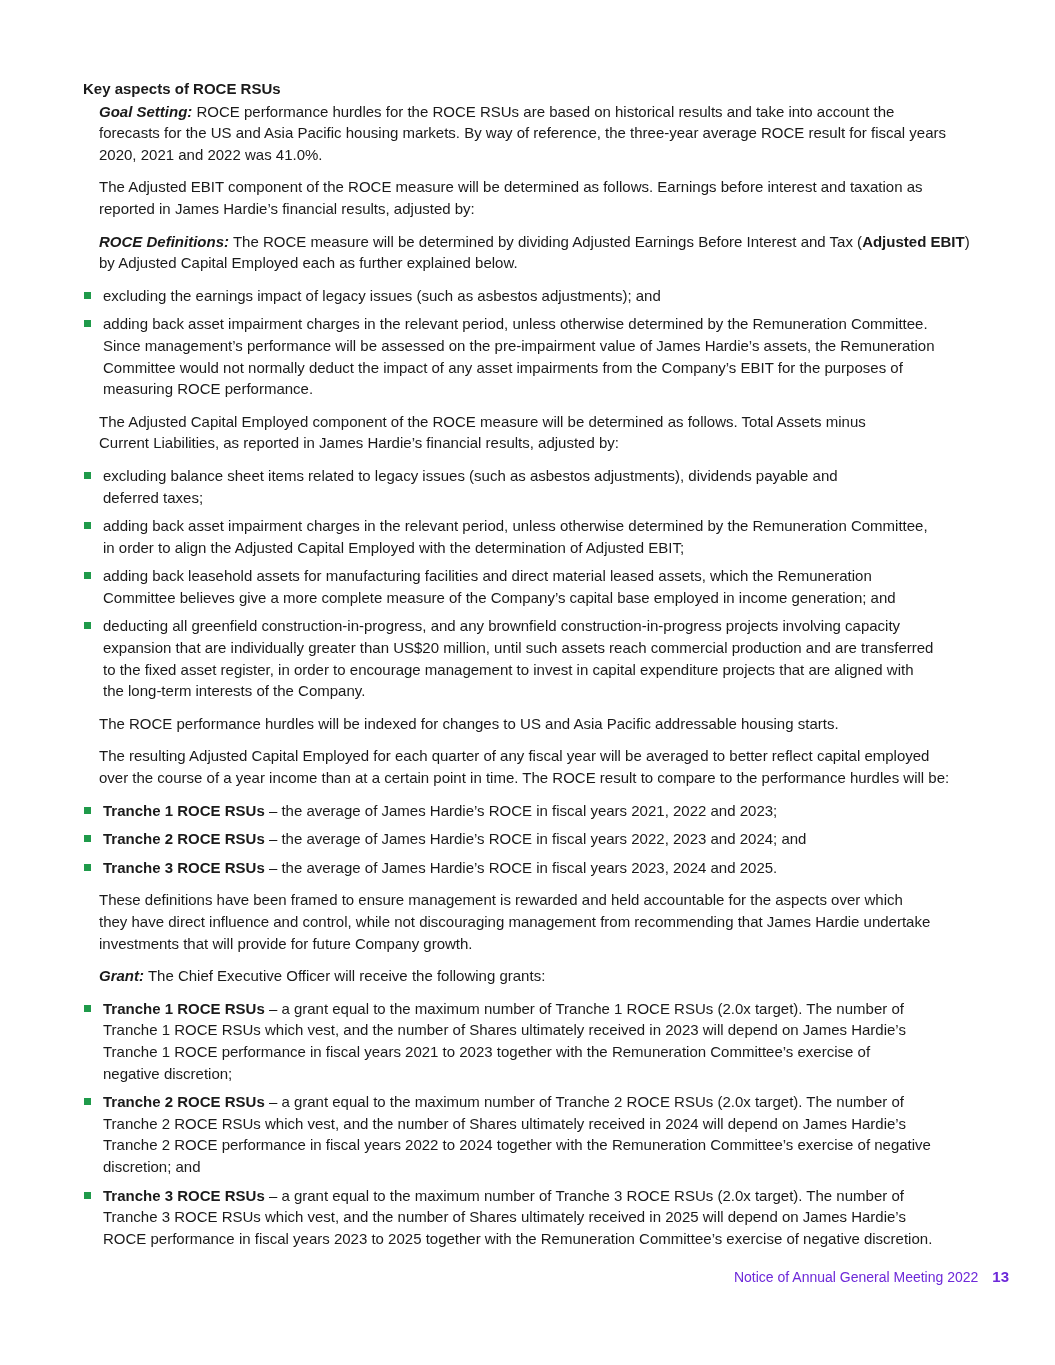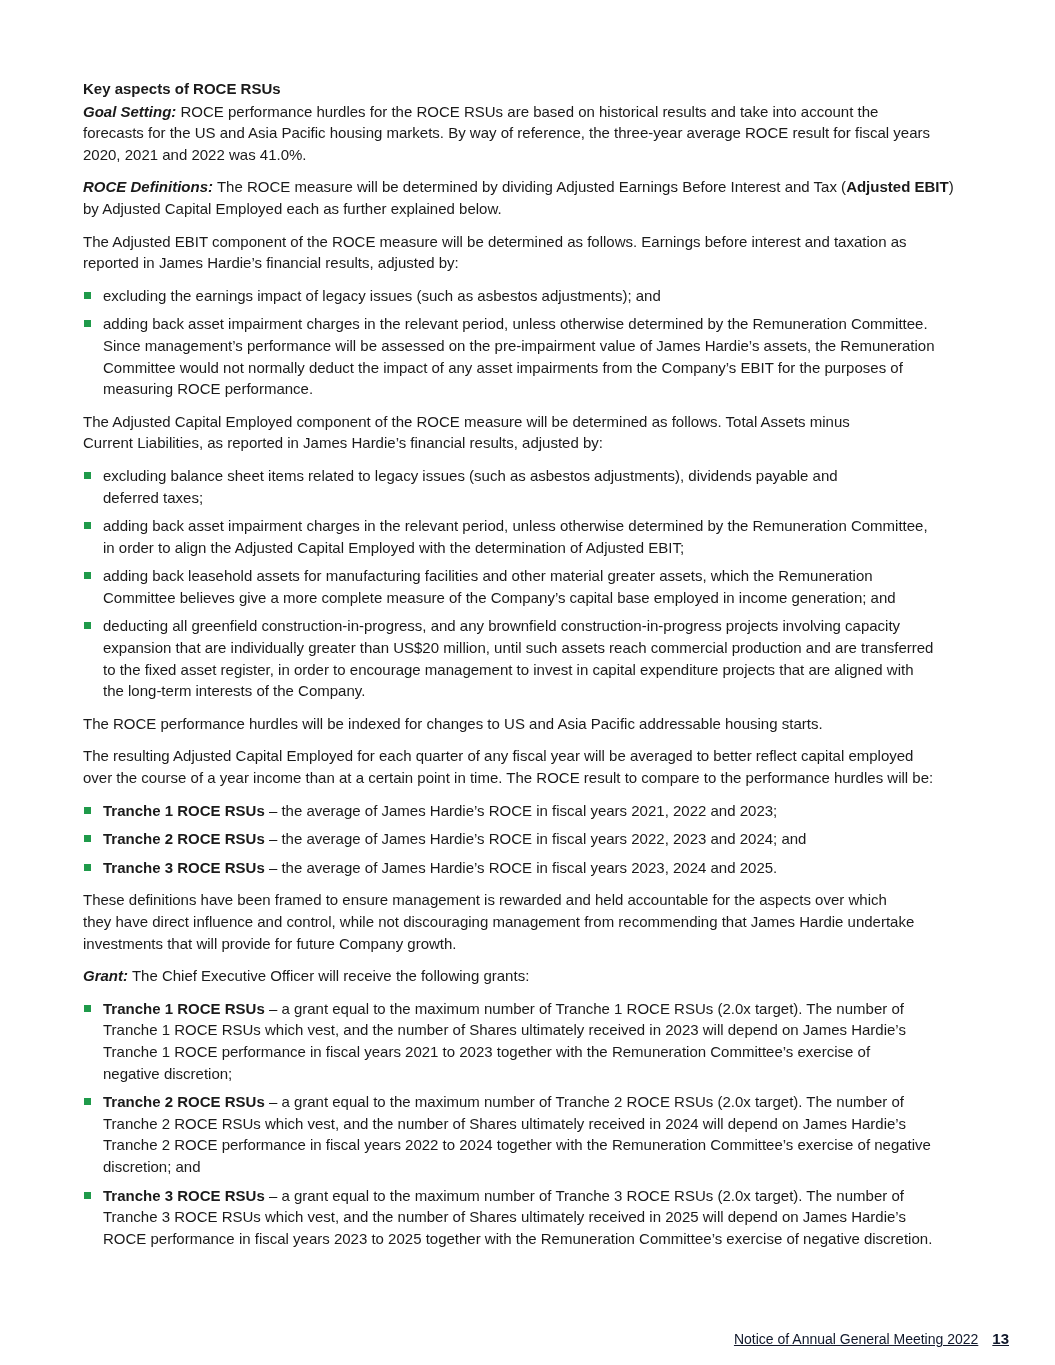--- a/index.html
+++ b/index.html
@@ -3,69 +3,69 @@
 <meta charset="utf-8">
 <style>
   html, body { margin: 0; padding: 0; background: #ffffff; }
   body {
     width: 1055px; height: 1365px; position: relative; overflow: hidden;
     font-family: "Liberation Sans", sans-serif; color: #1a1a1a;
     font-size: 15px; line-height: 21.6px;
   }
   .page { position: absolute; left: 83px; top: 78px; width: 900px; }
   .heading { font-weight: bold; margin: 0 0 1px 0; }
-  p { margin: 0 0 11px 0; white-space: pre-line; }
+  p { margin: 0 0 11px 16px; white-space: pre-line; }
   .lead { font-weight: bold; font-style: italic; }
   ul { list-style: none; margin: 4px 0 11px 0; padding: 0; }
   ul li { position: relative; padding-left: 20px; margin: 0 0 7px 0; white-space: pre-line; }
   ul li .bullet {
     position: absolute; left: 1px; top: 7px; width: 7px; height: 7px;
     background: #1f9a4a;
   }
   ul.tranches li { margin-bottom: 7px; }
   .b { font-weight: bold; }
   .footer {
-    position: absolute; right: 46px; top: 1328px; font-size: 14px;
-    display: flex; align-items: baseline; gap: 14px; color: #0f172a; text-decoration: underline;
+    position: absolute; right: 46px; top: 1266px; font-size: 14px;
+    display: flex; align-items: baseline; gap: 14px; color: #6d28d9;
   }
   .footer .num { font-weight: bold; font-size: 15px; }
 </style>
 </head>
 <body>
 
 <div class="page">
   <div class="heading">Key aspects of ROCE RSUs</div>
 
   <p><span class="lead">Goal Setting:</span><span> ROCE performance hurdles for the ROCE RSUs are based on historical results and take into account the
 forecasts for the US and Asia Pacific housing markets. By way of reference, the three-year average ROCE result for fiscal years
 2020, 2021 and 2022 was 41.0%.</span></p>
 
+  <p>The Adjusted EBIT component of the ROCE measure will be determined as follows. Earnings before interest and taxation as
+reported in James Hardie’s financial results, adjusted by:</p>
+
   <p><span class="lead">ROCE Definitions:</span><span> The ROCE measure will be determined by dividing Adjusted Earnings Before Interest and Tax (</span><span class="b">Adjusted EBIT</span><span>)
 by Adjusted Capital Employed each as further explained below.</span></p>
-
-  <p>The Adjusted EBIT component of the ROCE measure will be determined as follows. Earnings before interest and taxation as
-reported in James Hardie’s financial results, adjusted by:</p>
 
   <ul>
     <li><span class="bullet"></span><span>excluding the earnings impact of legacy issues (such as asbestos adjustments); and</span></li>
     <li><span class="bullet"></span><span>adding back asset impairment charges in the relevant period, unless otherwise determined by the Remuneration Committee.
 Since management’s performance will be assessed on the pre-impairment value of James Hardie’s assets, the Remuneration
 Committee would not normally deduct the impact of any asset impairments from the Company’s EBIT for the purposes of
 measuring ROCE performance.</span></li>
   </ul>
 
   <p>The Adjusted Capital Employed component of the ROCE measure will be determined as follows. Total Assets minus
 Current Liabilities, as reported in James Hardie’s financial results, adjusted by:</p>
 
   <ul>
     <li><span class="bullet"></span><span>excluding balance sheet items related to legacy issues (such as asbestos adjustments), dividends payable and
 deferred taxes;</span></li>
     <li><span class="bullet"></span><span>adding back asset impairment charges in the relevant period, unless otherwise determined by the Remuneration Committee,
 in order to align the Adjusted Capital Employed with the determination of Adjusted EBIT;</span></li>
-    <li><span class="bullet"></span><span>adding back leasehold assets for manufacturing facilities and other material greater assets, which the Remuneration
+    <li><span class="bullet"></span><span>adding back leasehold assets for manufacturing facilities and direct material leased assets, which the Remuneration
 Committee believes give a more complete measure of the Company’s capital base employed in income generation; and</span></li>
     <li><span class="bullet"></span><span>deducting all greenfield construction-in-progress, and any brownfield construction-in-progress projects involving capacity
 expansion that are individually greater than US$20 million, until such assets reach commercial production and are transferred
 to the fixed asset register, in order to encourage management to invest in capital expenditure projects that are aligned with
 the long-term interests of the Company.</span></li>
   </ul>
 
   <p>The ROCE performance hurdles will be indexed for changes to US and Asia Pacific addressable housing starts.</p>
 
   <p>The resulting Adjusted Capital Employed for each quarter of any fiscal year will be averaged to better reflect capital employed

